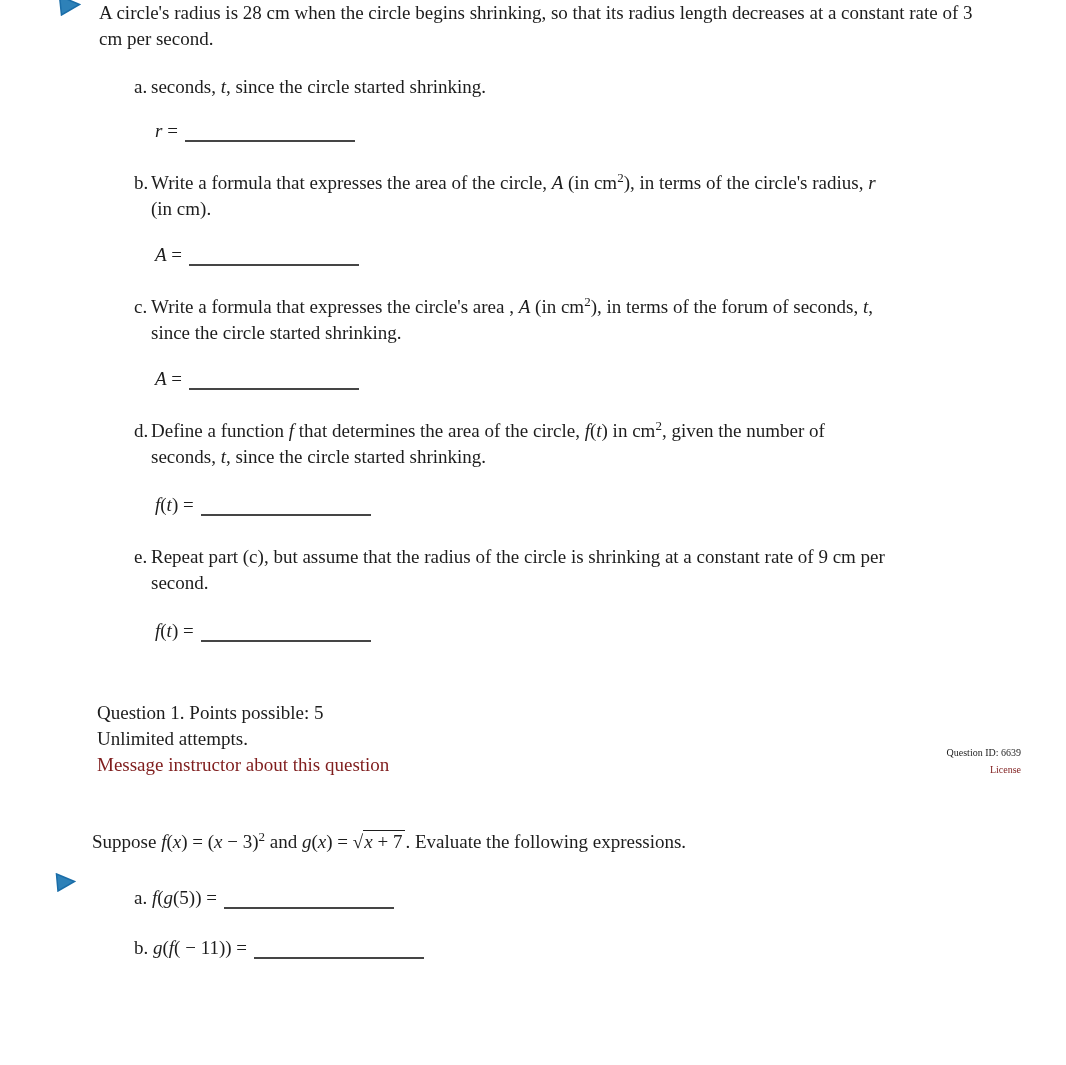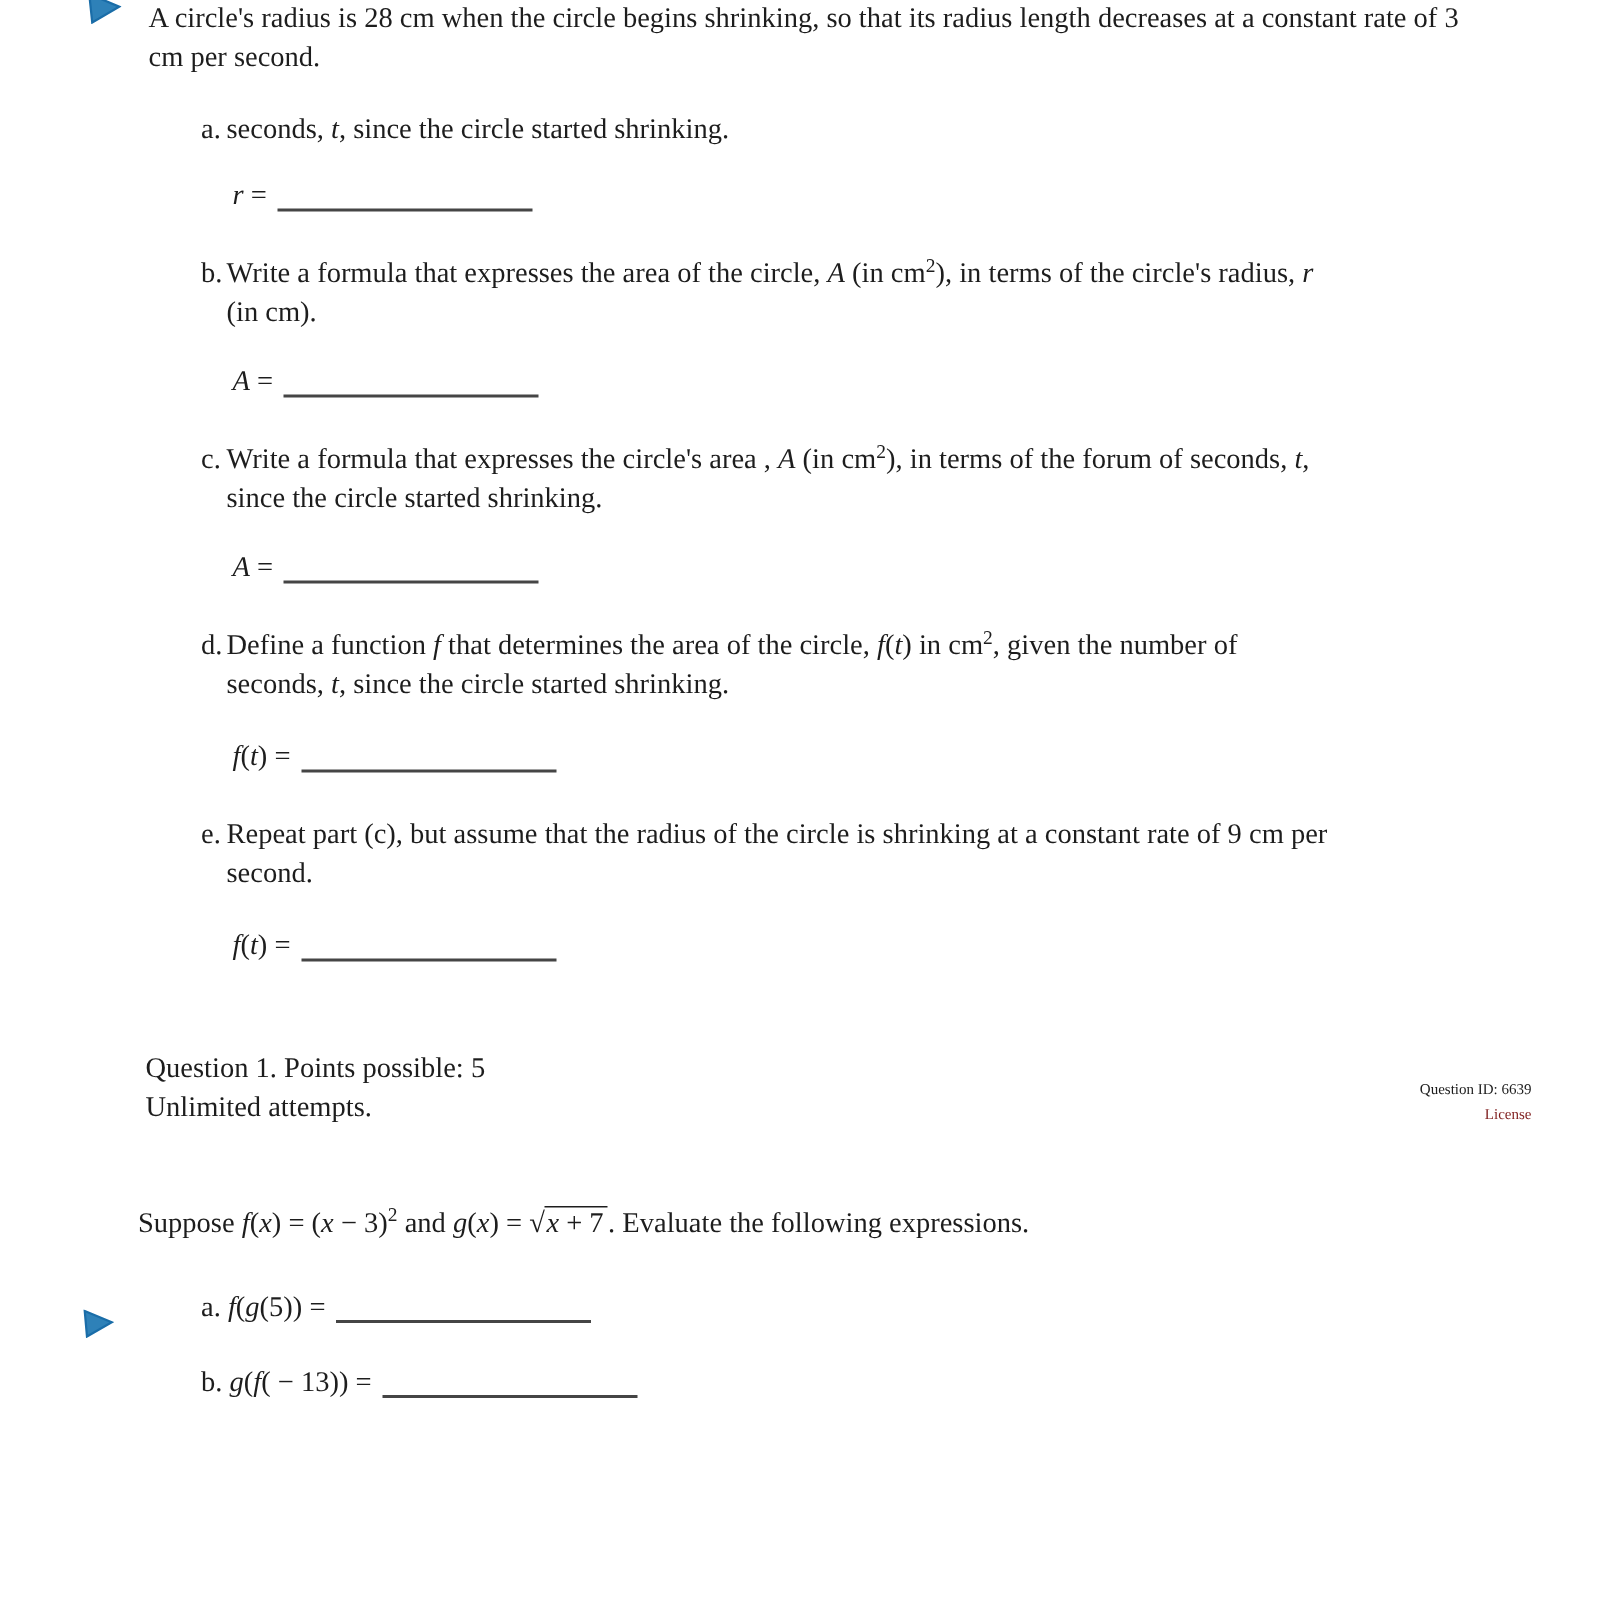--- a/index.html
+++ b/index.html
@@ -138,20 +138,21 @@
     <div><span>second.</span></div>
   </div>
   <div class="ans mt22">
     <i>f</i><span>(</span><i>t</i><span>) =</span><span class="blank"></span>
   </div>
 
   <div class="footer">
     <div class="footer-left">
       <div>Question 1. Points possible: 5</div>
       <div>Unlimited attempts.</div>
+      <div><a class="link">Message instructor about this question</a></div>
     </div>
     <div class="footer-right">
       <div>Question ID: 6639</div>
       <div><a class="link">License</a></div>
     </div>
   </div>
 
 </div>
 
 <div class="marker" id="marker2">
@@ -165,15 +166,15 @@
     <span>Suppose </span><i>f</i><span>(</span><i>x</i><span>) = (</span><i>x</i><span> − 3)</span><sup>2</sup><span> and </span><i>g</i><span>(</span><i>x</i><span>) = </span><span>√</span><span class="radicand"><i>x</i><span> + 7</span></span><span>. Evaluate the following expressions.</span>
   </div>
 
   <div class="q2-ans mt28">
     <span>a.</span>
     <i>f</i><span>(</span><i>g</i><span>(5)) =</span><span class="blank"></span>
   </div>
 
   <div class="q2-ans mt24">
     <span>b.</span>
-    <i>g</i><span>(</span><i>f</i><span>( − 13)) =</span><span class="blank"></span>
+    <i>g</i><span>(</span><i>f</i><span>( − 11)) =</span><span class="blank"></span>
   </div>
 </div>
 
 </body></html>

